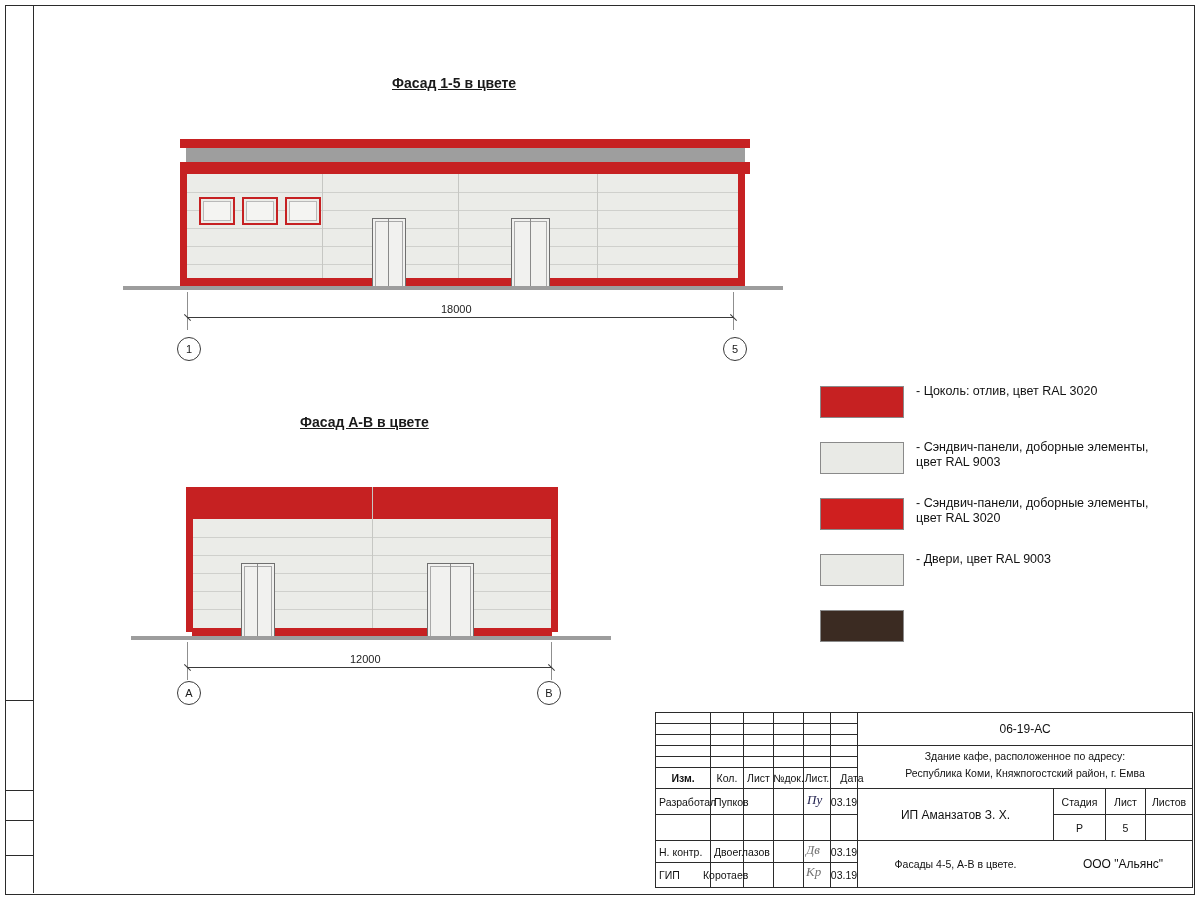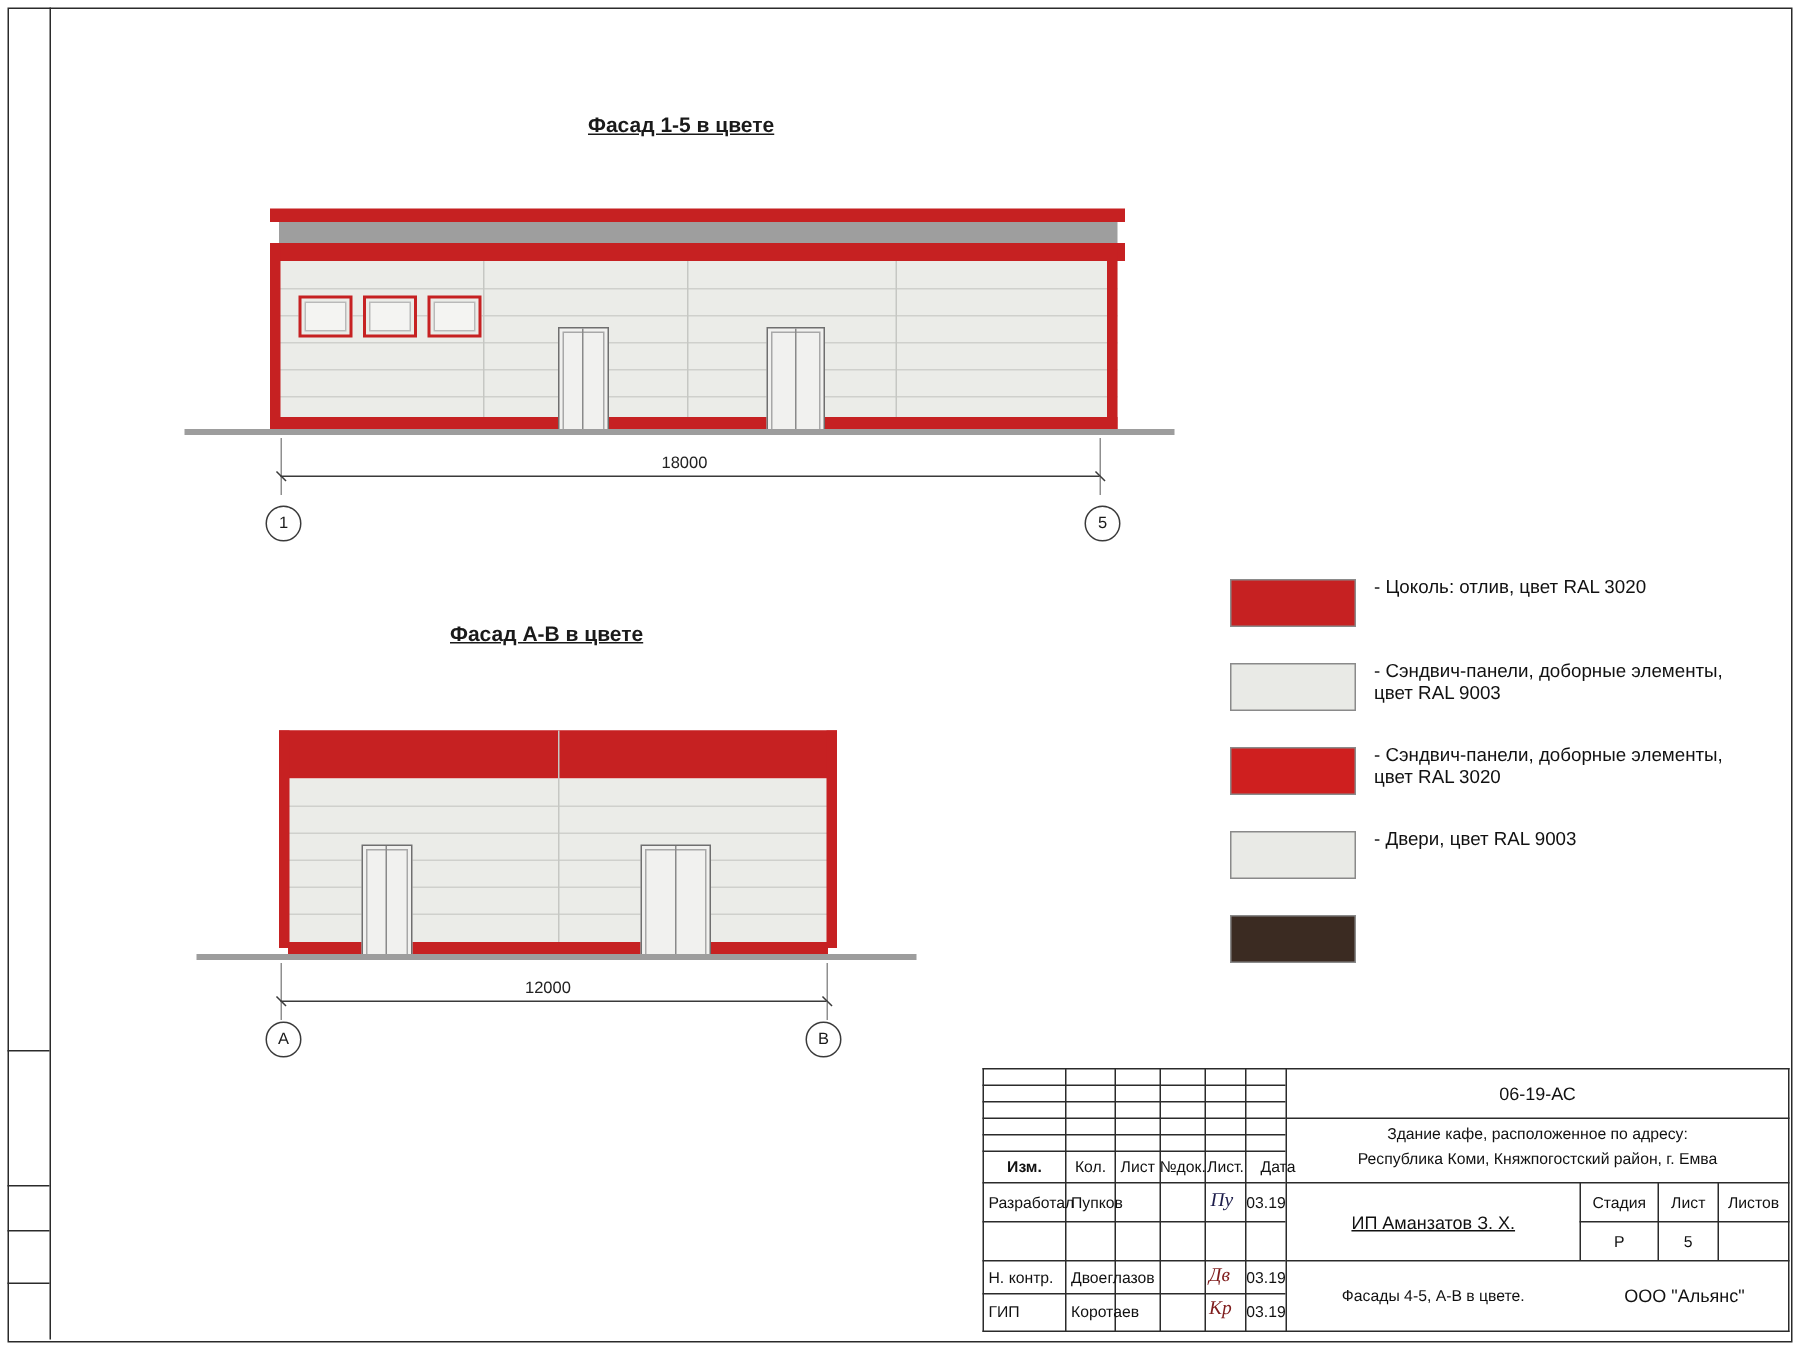--- a/index.html
+++ b/index.html
@@ -72,21 +72,21 @@
   
   .tb{position:absolute;left:655px;top:712px;width:538px;height:176px;}
   .tb .ln{position:absolute;background:#2b2b2b;}
   .tb .h{height:1px;}
   .tb .v{width:1px;}
   .tb .cell{position:absolute;font-size:10.5px;color:#111;display:flex;align-items:center;justify-content:center;text-align:center;line-height:12px;}
   .tb .cell.left{justify-content:flex-start;padding-left:3px;}
   .tb .big{font-size:12px;}
   .sig{position:absolute;font-family:"Liberation Serif",serif;font-style:italic;font-size:13px;color:#1d1d4b;}
 
-  .stamp-blue{color:#7f1d1d;font-style:italic;}
+  .stamp-blue{color:#737373;font-style:italic;}
 </style>
 </head>
 <body>
 
 <div class="sheet">
 
   <div class="frame-outer"></div>
   <div class="frame-left-strip"></div>
   <div class="left-cells" style="top:790px;height:0"></div>
   <div class="left-cells" style="top:820px;height:0"></div>
@@ -270,29 +270,29 @@
     <div class="cell left" style="left:56px;top:77px;width:62px;height:25px;">Пупков</div>
     <div class="sig" style="left:152px;top:80px;">Пу</div>
     <div class="cell" style="left:176px;top:77px;width:26px;height:25px;">03.19</div>
 
     <div class="cell left" style="left:1px;top:129px;width:54px;height:21px;">Н. контр.</div>
     <div class="cell left" style="left:56px;top:129px;width:62px;height:21px;">Двоеглазов</div>
     <div class="sig stamp-blue" style="left:151px;top:130px;">Дв</div>
     <div class="cell" style="left:176px;top:129px;width:26px;height:21px;">03.19</div>
 
     <div class="cell left" style="left:1px;top:151px;width:54px;height:24px;">ГИП</div>
-    <div class="cell left" style="left:56px;top:151px;width:62px;height:24px;">Коротаев</div>
+    <div class="cell left" style="left:45px;top:151px;width:62px;height:24px;">Коротаев</div>
     <div class="sig stamp-blue" style="left:151px;top:152px;">Кр</div>
     <div class="cell" style="left:176px;top:151px;width:26px;height:24px;">03.19</div>
 
     <div class="cell big" style="left:203px;top:1px;width:334px;height:32px;">06-19-АС</div>
     <div class="cell" style="left:203px;top:53px;width:334px;height:16px;">Республика Коми, Княжпогостский район, г. Емва</div>
     <div class="cell" style="left:203px;top:36px;width:334px;height:16px;">Здание кафе, расположенное по адресу:</div>
 
-    <div class="cell big" style="left:203px;top:77px;width:195px;height:51px;text-decoration:underline;">ИП Аманзатов З. Х.</div>
+    <div class="cell big" style="left:203px;top:77px;width:195px;height:51px;">ИП Аманзатов З. Х.</div>
     <div class="cell" style="left:203px;top:129px;width:195px;height:46px;">Фасады 4-5, А-В в цвете.</div>
 
     <div class="cell" style="left:399px;top:77px;width:51px;height:25px;">Стадия</div>
     <div class="cell" style="left:451px;top:77px;width:39px;height:25px;">Лист</div>
     <div class="cell" style="left:491px;top:77px;width:46px;height:25px;">Листов</div>
 
     <div class="cell" style="left:399px;top:103px;width:51px;height:25px;">Р</div>
     <div class="cell" style="left:451px;top:103px;width:39px;height:25px;">5</div>
     <div class="cell" style="left:491px;top:103px;width:46px;height:25px;"></div>
 

